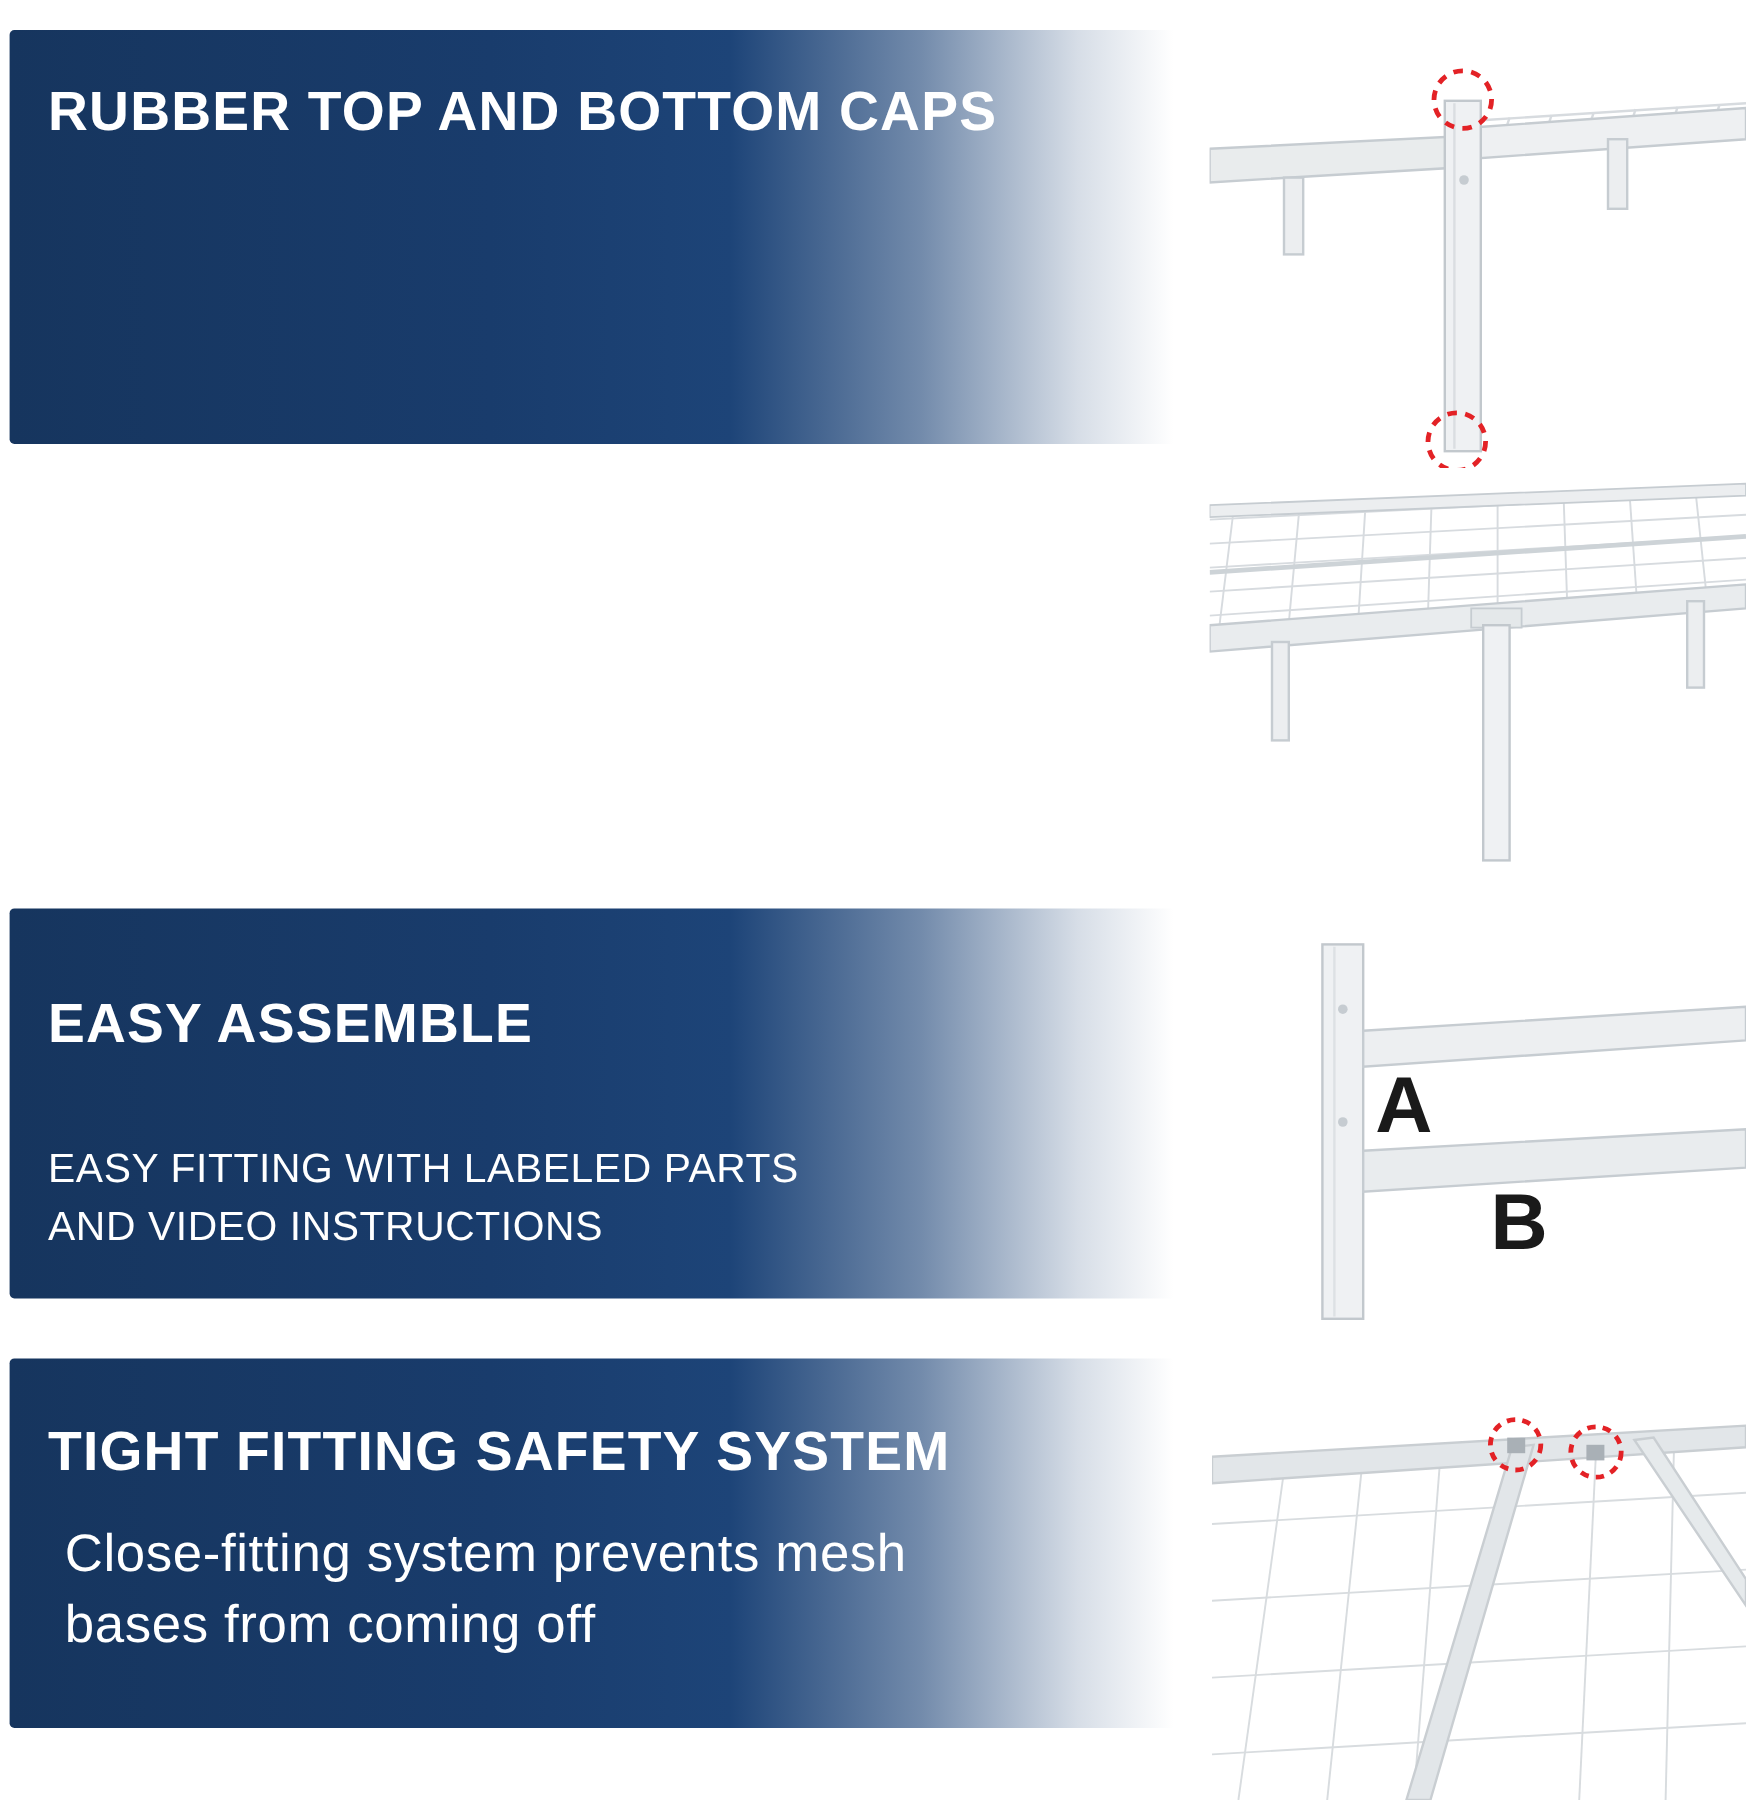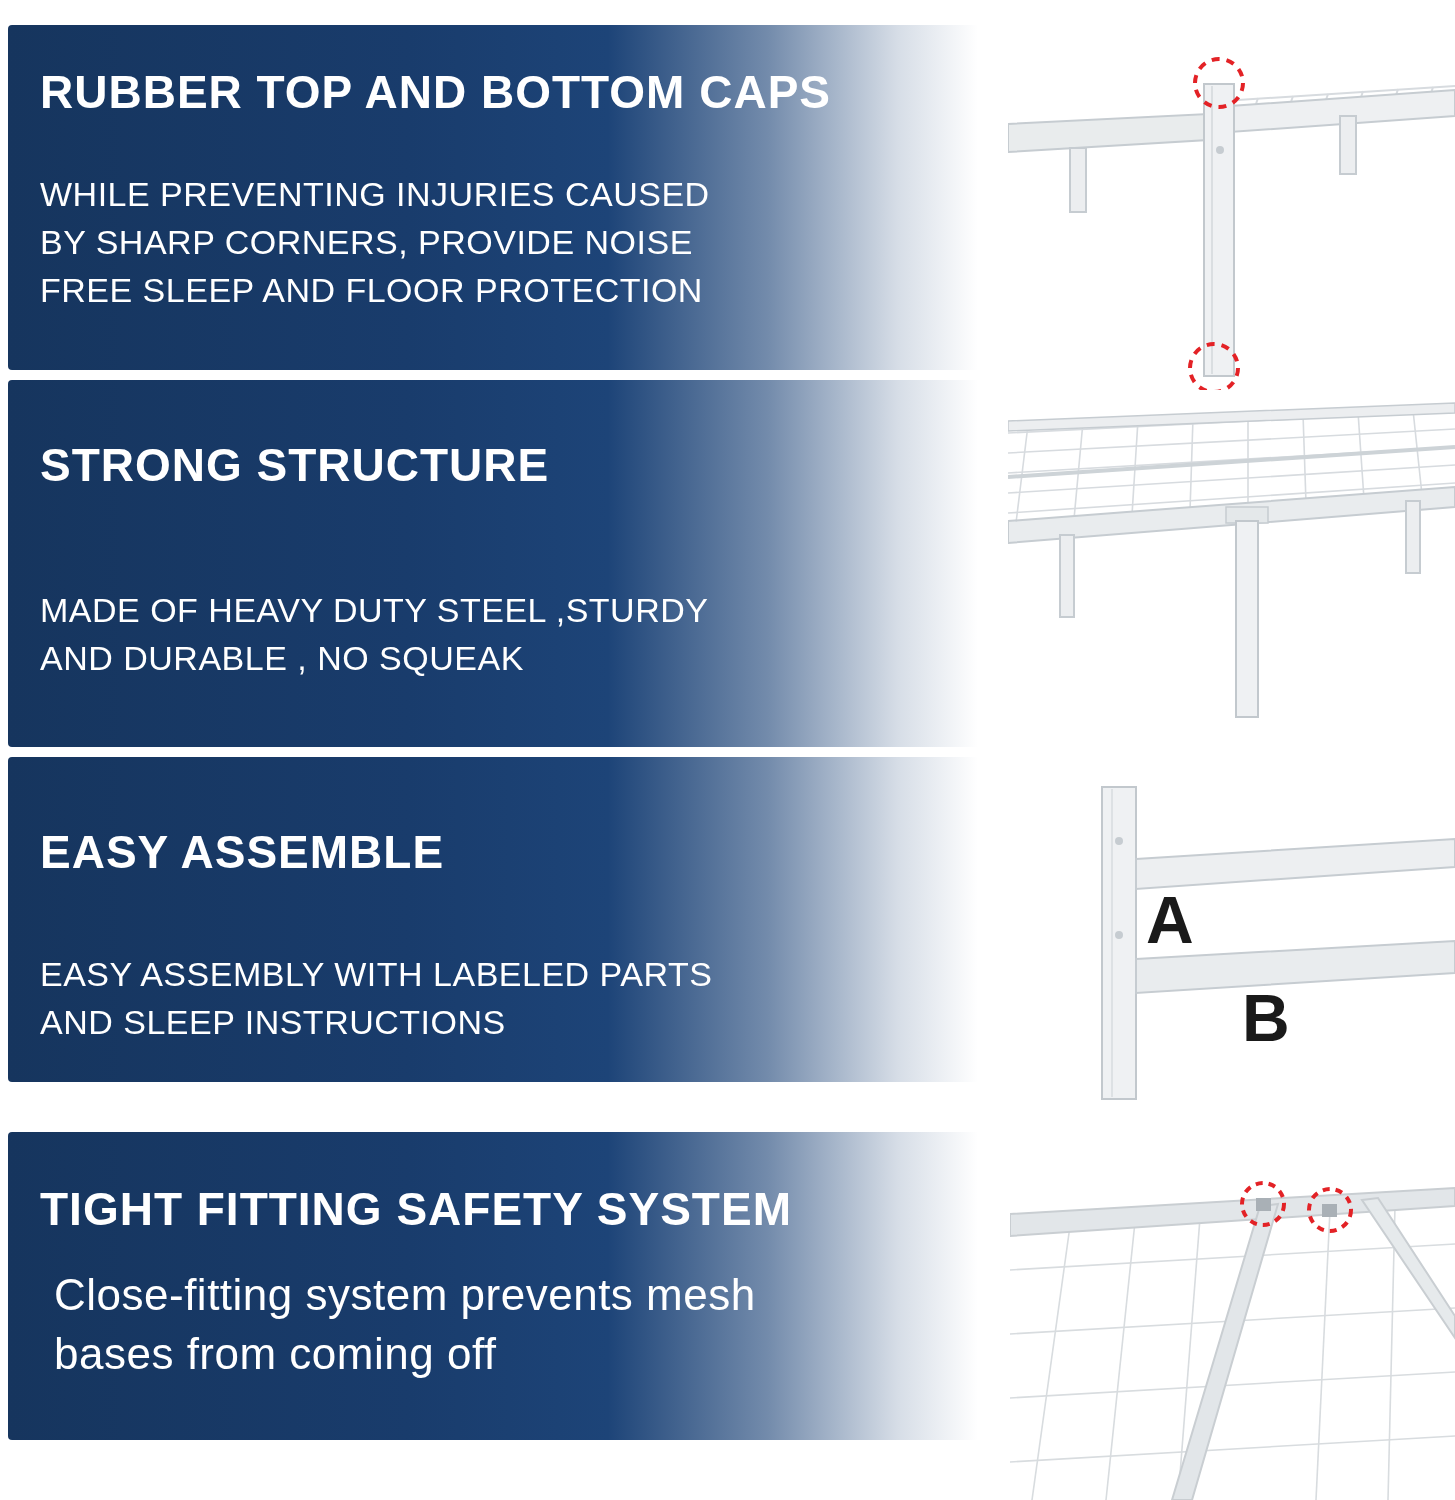--- a/index.html
+++ b/index.html
@@ -69,31 +69,26 @@
     fill:#1a1a1a;
   }
 </style>
 </head>
 <body>
 
 <div class="page">
 
   <section class="panel p1">
     <h2 class="panel-title">RUBBER TOP AND BOTTOM CAPS</h2>
-    <p class="panel-body">WHILE PREVENTING INJURIES CAUSED BY SHARP CORNERS, PROVIDE NOISE FREE SLEEP AND FLOOR PROTECTION</p>
   </section>
 
-  <section class="panel p2">
-    <h2 class="panel-title">STRONG STRUCTURE</h2>
-    <p class="panel-body">MADE OF HEAVY DUTY STEEL ,STURDY AND DURABLE , NO SQUEAK</p>
-  </section>
 
   <section class="panel p3">
     <h2 class="panel-title">EASY ASSEMBLE</h2>
-    <p class="panel-body">EASY ASSEMBLY WITH LABELED PARTS AND SLEEP INSTRUCTIONS</p>
+    <p class="panel-body">EASY FITTING WITH LABELED PARTS AND VIDEO INSTRUCTIONS</p>
   </section>
 
   <section class="panel p4">
     <h2 class="panel-title">TIGHT FITTING SAFETY SYSTEM</h2>
     <p class="panel-body">Close-fitting system prevents mesh bases from coming off</p>
   </section>
 
   <figure class="fig f1">
     <svg viewBox="0 0 447 362">
 

